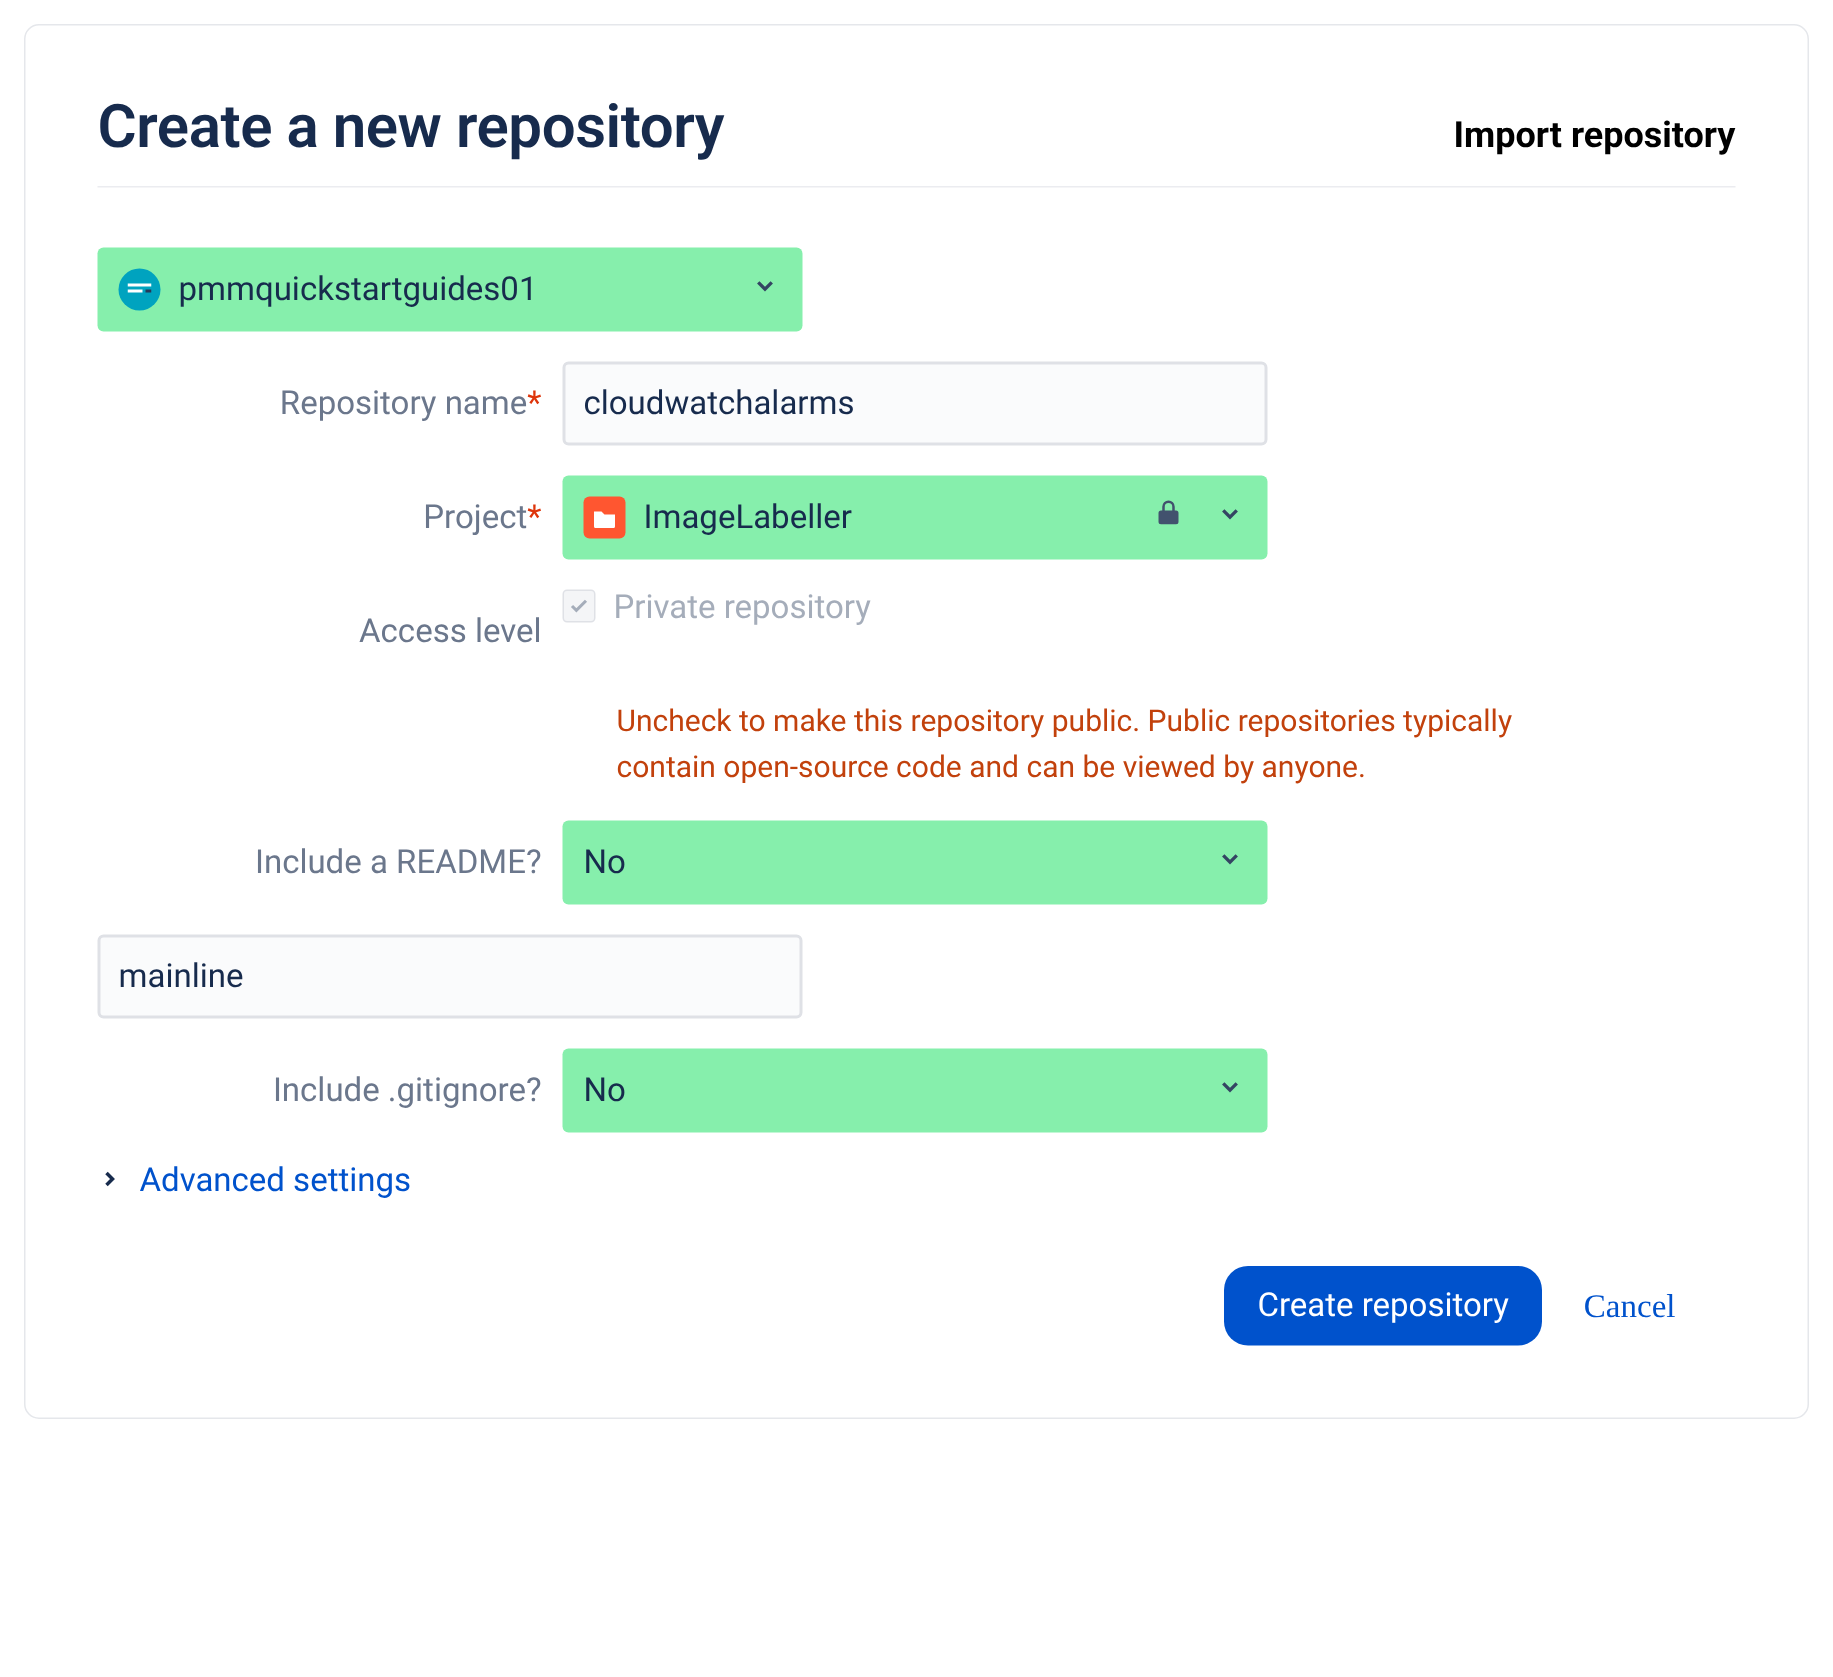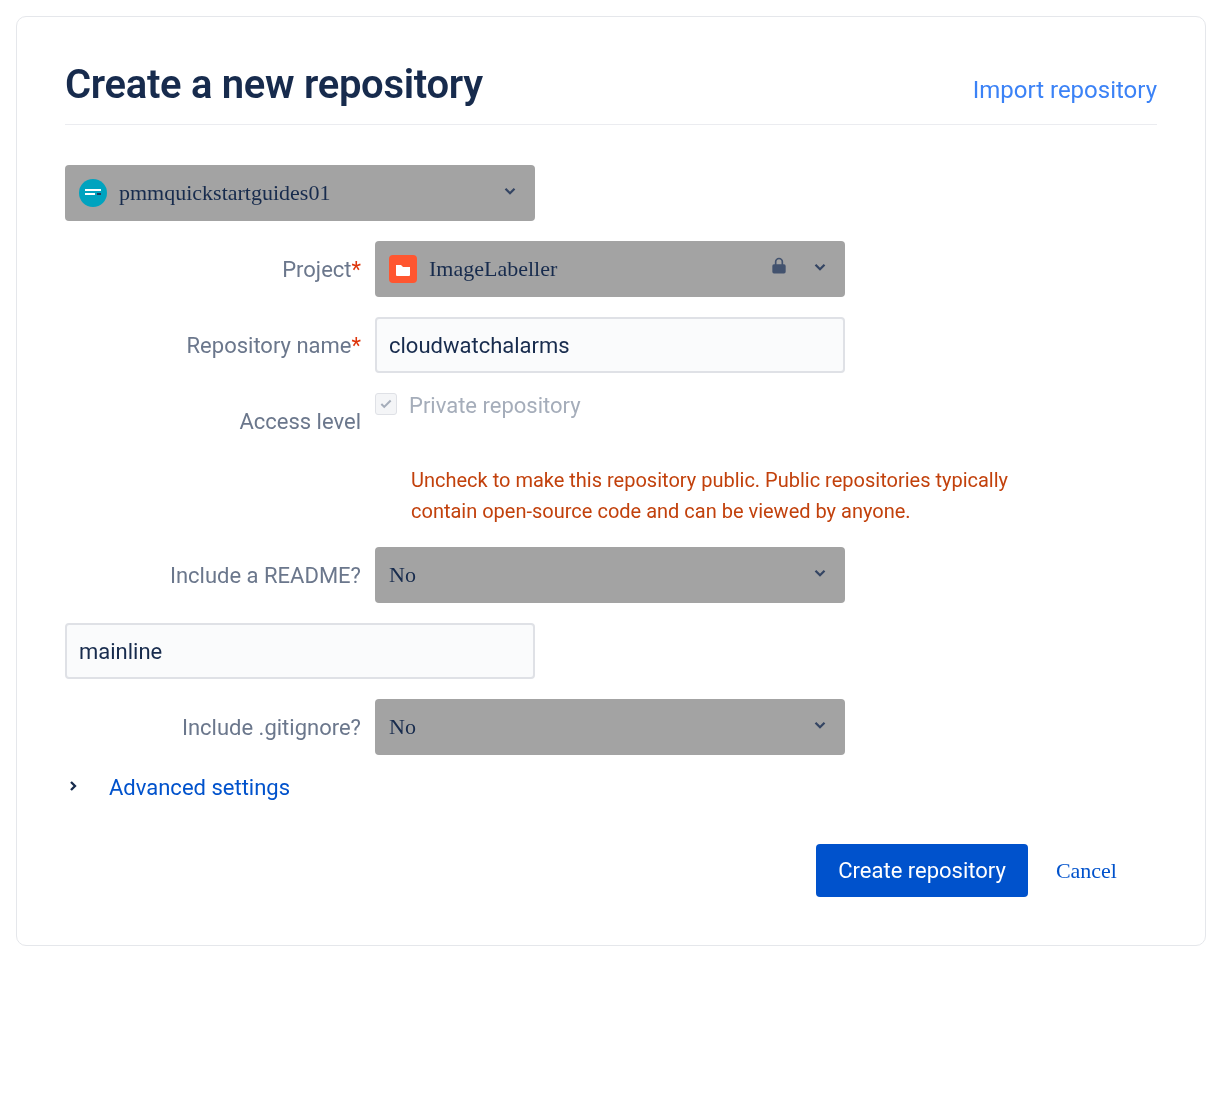--- a/index.html
+++ b/index.html
@@ -23,55 +23,54 @@
     border-bottom: 1px solid #ebecf0;
     margin-bottom: 40px;
   }
   .page-title {
     font-size: 40px;
     font-weight: 600;
     color: #172b4d;
     letter-spacing: -0.3px;
   }
   .import-link {
-    color: #3b82f6;
+    color: #000000;
     font-size: 24px;
     text-decoration: none;
-    font-weight: 400;
+    font-weight: 700;
   }
   .form { }
   .row {
     display: flex;
     align-items: flex-start;
     margin-bottom: 20px;
   }
   .label-col {
     width: 310px;
     text-align: right;
     padding-right: 14px;
     padding-top: 14px;
     font-size: 22px;
     color: #6b778c;
     flex-shrink: 0;
     line-height: 1.35;
   }
   .required { color: #de350b; }
   .field-col { flex: 1; max-width: 470px; }
   .select {
-    background: #a3a3a3;
+    background: #86efac;
     border-radius: 4px;
     height: 56px;
     display: flex;
     align-items: center;
     padding: 0 14px;
     position: relative;
     cursor: pointer;
     font-size: 22px;
     color: #172b4d;
-    font-family: Liberation Serif, serif;
   }
   .select .chevron {
     position: absolute;
     right: 16px;
     top: 50%;
     transform: translateY(-50%);
     color: #344563;
   }
   .select .lock {
     position: absolute;
@@ -111,29 +110,29 @@
     border:1px solid #dfe1e6; background:#f4f5f7;
     display:flex; align-items:center; justify-content:center;
     color:#a5adba; margin-right:12px;
   }
   .helper-text {
     color:#c2410c; font-size:20px; line-height:1.55;
     margin-top: 16px; padding-left: 36px; max-width: 640px;
   }
   .helper-wide { max-width: 660px; }
   .adv-row {
-    display:flex; align-items:center; gap:28px;
+    display:flex; align-items:center; gap:12px;
     margin-top: 20px; margin-bottom: 44px;
     cursor:pointer;
   }
   .adv-chevron { color:#172b4d; }
   .adv-text { color:#0052cc; font-size:22px; }
   .actions { display:flex; justify-content:flex-end; align-items:center; gap:28px; padding-right: 40px;}
   .btn-primary {
-    background:#0052cc; color:#fff; border:none; border-radius:4px;
+    background:#0052cc; color:#fff; border:none; border-radius:16px;
     font-size:22px; padding: 14px 22px; cursor:pointer; font-family:inherit;
   }
   .btn-cancel { color:#0052cc; font-size:22px; background:none; border:none; cursor:pointer; font-family:Liberation Serif, serif;}
   .muted-label { color:#a5adba; font-size:22px; }
 </style>
 </head>
 <body>
 
 <div class="card">
 
@@ -158,47 +157,47 @@
           <span class="chevron">
             <svg width="18" height="18" viewBox="0 0 24 24" fill="none" stroke="currentColor" stroke-width="3">
                 <polyline points="6 9 12 15 18 9"></polyline>
               </svg>
           </span>
         </div>
       </div>
     </div>
 
     <div class="row">
+      <div class="label-col"><span>Repository name</span><span class="required">*</span></div>
+      <div class="field-col">
+        <input type="text" class="text-input" value="cloudwatchalarms" style="">
+      </div>
+    </div>
+
+    <div class="row">
       <div class="label-col"><span>Project</span><span class="required">*</span></div>
       <div class="field-col">
         <div class="select">
           <span class="icon-proj">
             <svg width="16" height="14" viewBox="0 0 16 14">
                 <path d="M1 3 h5 l2 2 h7 v8 a1 1 0 0 1 -1 1 h-12 a1 1 0 0 1 -1 -1 z" fill="#fff"></path>
               </svg>
           </span>
           <span>ImageLabeller</span>
           <span class="lock">
             <svg width="20" height="20" viewBox="0 0 24 24" fill="currentColor">
                 <path d="M12 2a5 5 0 0 0-5 5v3H6a2 2 0 0 0-2 2v7a2 2 0 0 0 2 2h12a2 2 0 0 0 2-2v-7a2 2 0 0 0-2-2h-1V7a5 5 0 0 0-5-5zm-3 5a3 3 0 1 1 6 0v3H9z"></path>
               </svg>
           </span>
           <span class="chevron">
             <svg width="18" height="18" viewBox="0 0 24 24" fill="none" stroke="currentColor" stroke-width="3">
                 <polyline points="6 9 12 15 18 9"></polyline>
               </svg>
           </span>
         </div>
-      </div>
-    </div>
-
-    <div class="row">
-      <div class="label-col"><span>Repository name</span><span class="required">*</span></div>
-      <div class="field-col">
-        <input type="text" class="text-input" value="cloudwatchalarms" style="">
       </div>
     </div>
 
     <div class="row">
       <div class="label-col">Access level</div>
       <div class="field-col helper-wide">
         <div class="check-row">
           <span class="checkbox-disabled">
             <svg width="14" height="14" viewBox="0 0 24 24" fill="none" stroke="currentColor" stroke-width="3.5">
                 <polyline points="20 6 9 17 4 12"></polyline>

